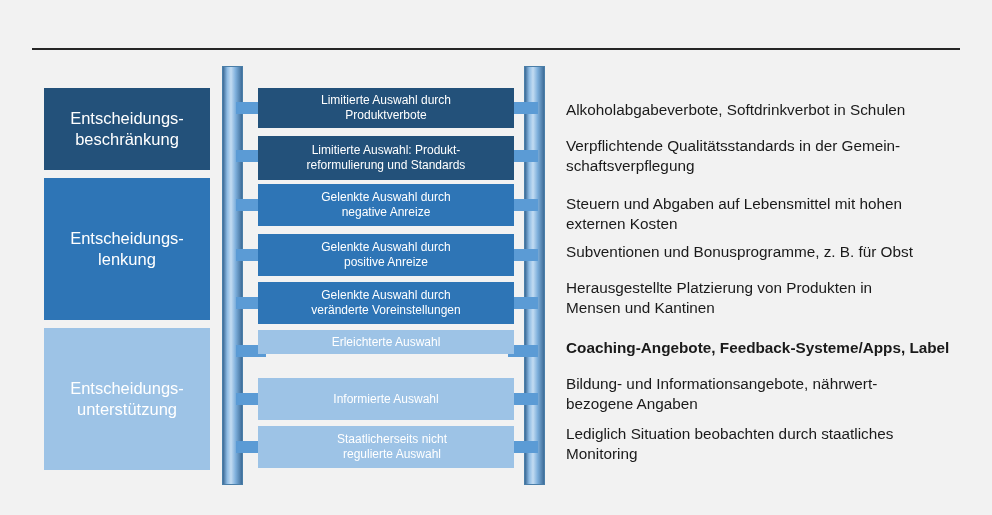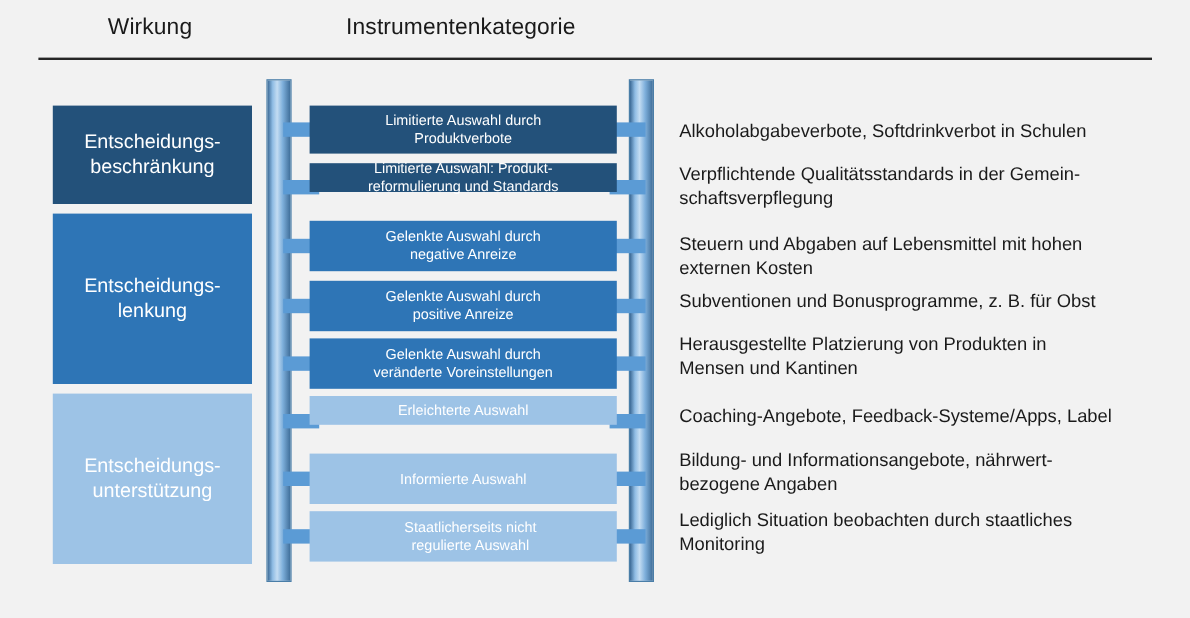--- a/index.html
+++ b/index.html
@@ -132,22 +132,20 @@
     font-size: 15.3px;
     line-height: 1.30;
     color: #1A1A1A;
     text-align: left;
   }
 </style>
 </head>
 <body>
 
 <div class="header-row">
-  <div class="col-header c1">Wirkung</div>
-  <div class="col-header c2">Instrumentenkategorie</div>
 </div>
 <div class="header-rule"></div>
 
 <div class="wirkung-col">
   <div class="wirkung-box k0">Entscheidungs-<br>beschränkung</div>
   <div class="wirkung-box k1">Entscheidungs-<br>lenkung</div>
   <div class="wirkung-box k2">Entscheidungs-<br>unterstützung</div>
 </div>
 
 <div class="ladder">
@@ -170,21 +168,21 @@
       <div class="ladder-rung right" style="top: 393px;"></div>
       <div class="ladder-rung left" style="top: 441px;"></div>
       <div class="ladder-rung right" style="top: 441px;"></div>
     </div>
 </div>
 
 <div id="instruments-host">
     <div class="instrument-box tone-dark" style="top: 88px; height: 40px;">
       <span>Limitierte  Auswahl durch<br>Produktverbote</span>
     </div>
-    <div class="instrument-box tone-dark" style="top: 136px; height: 24px;">
+    <div class="instrument-box tone-dark" style="top: 136px; height: 44px;">
       <span>Limitierte  Auswahl: Produkt-<br>reformulierung und Standards</span>
     </div>
     <div class="instrument-box tone-mid" style="top: 184px; height: 42px;">
       <span>Gelenkte Auswahl durch<br>negative Anreize</span>
     </div>
     <div class="instrument-box tone-mid" style="top: 234px; height: 42px;">
       <span>Gelenkte Auswahl durch<br>positive Anreize</span>
     </div>
     <div class="instrument-box tone-mid" style="top: 282px; height: 42px;">
       <span>Gelenkte Auswahl durch<br>veränderte Voreinstellungen</span>
@@ -199,16 +197,16 @@
       <span>Staatlicherseits nicht<br>regulierte Auswahl</span>
     </div>
   </div>
 
 <div id="examples-host">
     <div class="example" style="top: 100px;">Alkoholabgabeverbote, Softdrinkverbot in Schulen</div>
     <div class="example" style="top: 136px;">Verpflichtende Qualitätsstandards in der Gemein-<br>schaftsverpflegung</div>
     <div class="example" style="top: 194px;">Steuern und Abgaben auf Lebensmittel mit hohen<br>externen Kosten</div>
     <div class="example" style="top: 242px;">Subventionen und Bonusprogramme, z. B. für Obst</div>
     <div class="example" style="top: 278px;">Herausgestellte Platzierung von Produkten in<br>Mensen und Kantinen</div>
-    <div class="example" style="top: 338px;">Coaching-Angebote, Feedback-Systeme/Apps, Label</div>
+    <div class="example" style="top: 338px; font-weight: bold;">Coaching-Angebote, Feedback-Systeme/Apps, Label</div>
     <div class="example" style="top: 374px;">Bildung- und Informationsangebote, nährwert-<br>bezogene Angaben</div>
     <div class="example" style="top: 424px;">Lediglich Situation beobachten durch staatliches<br>Monitoring</div>
   </div>
 
 </body></html>

